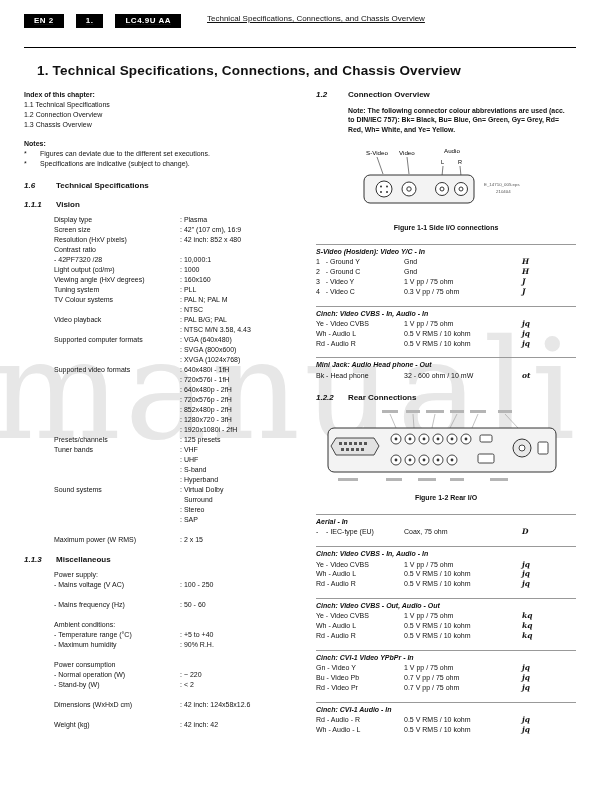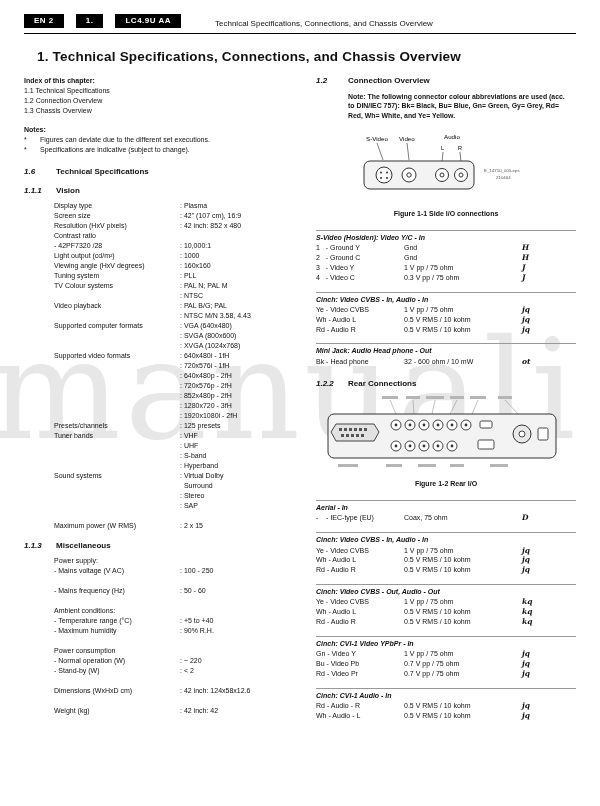--- a/index.html
+++ b/index.html
@@ -4,24 +4,24 @@
 <style>
   html,body{margin:0;padding:0;background:#9a9a9a;}
   .page{position:relative;width:600px;height:806px;margin:0 auto;background:#fff;
         font-family:"Liberation Sans",sans-serif;color:#111;overflow:hidden;}
   .watermark{position:absolute;top:322px;left:-10px;z-index:0;
              font-family:"DejaVu Serif",serif;font-size:138px;line-height:1;
              color:#e7e7e7;letter-spacing:4px;white-space:nowrap;pointer-events:none;}
   .content{position:relative;z-index:1;padding:14px 24px 0 24px;}
 
   
-  .hdr{display:flex;align-items:flex-end;border-bottom:1.4px solid #000;padding-bottom:5px;}
+  .hdr{display:flex;align-items:flex-start;border-bottom:1.4px solid #000;padding-bottom:19px;text-decoration:underline;}
   .badge{background:#000;color:#fff;font-weight:bold;font-size:8px;line-height:1;
          padding:3px 10px;margin-right:12px;letter-spacing:.5px;}
-  .hdr-title{font-size:8px;margin-left:22px;}
+  .hdr-title{font-size:8px;margin-left:14px;}
 
   .main-title{font-size:13.5px;font-weight:bold;margin:15px 0 12px 13px;letter-spacing:.2px;}
 
   .cols{display:flex;}
   .col-l{width:276px;flex:none;}
   .col-r{width:260px;flex:none;margin-left:16px;}
 
   .bold{font-weight:bold;}
   .index{font-size:7px;line-height:10px;margin-bottom:9px;}
   .notes{font-size:7px;line-height:10px;margin-bottom:10px;}

